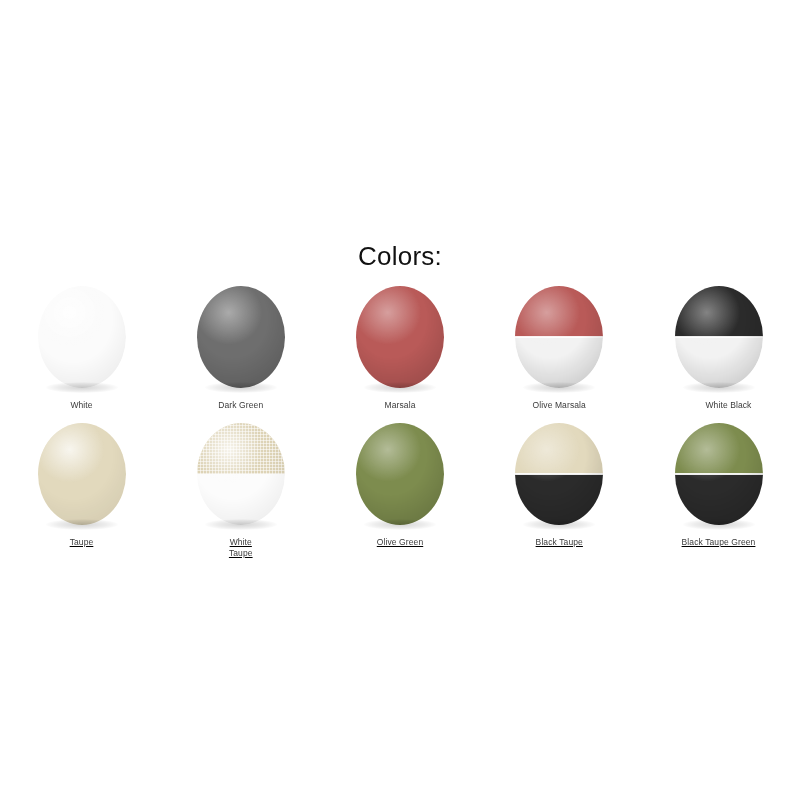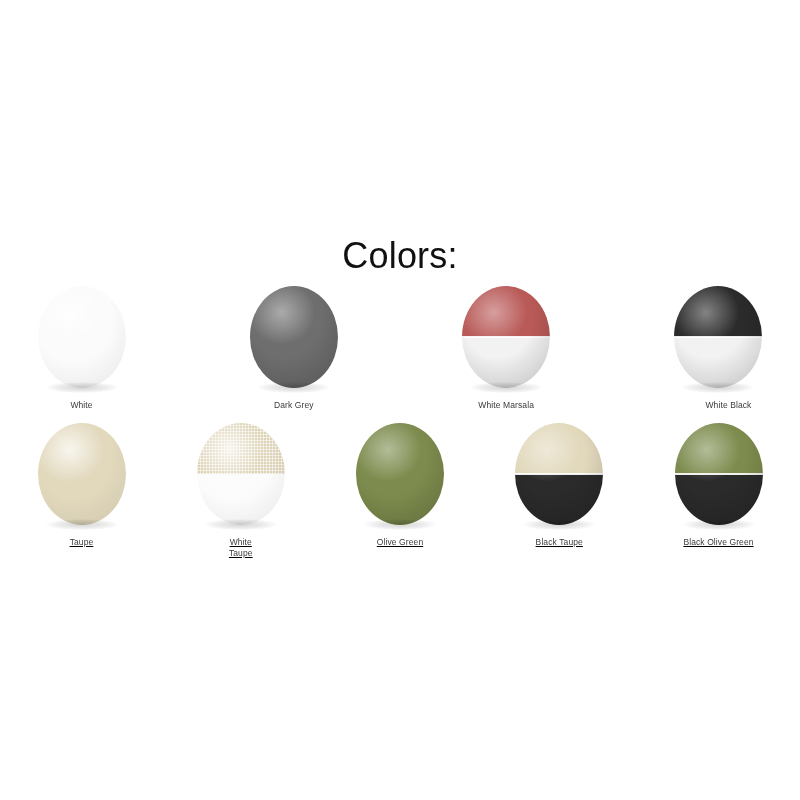--- a/index.html
+++ b/index.html
@@ -14,21 +14,21 @@
     width:800px;height:800px;
     background:#ffffff;
   }
 
   
   #title{
     position:absolute;
     left:0;right:0;
     top:238px;
     text-align:center;
-    font-size:36px;
+    font-size:26px;
     line-height:36px;
     color:#111111;
     letter-spacing:0.2px;
     font-weight:400;
   }
 
   
   .row{
     position:absolute;
     left:18px;
@@ -174,36 +174,46 @@
     </div>
 
     <div class="swatch">
       <div class="sphere-wrap">
         <div class="sphere">
           <div class="body-full" style="background: rgb(110, 110, 110);"></div>
           <div class="shade"></div>
         </div>
         <div class="ground"></div>
       </div>
-      <div class="label" style="color: rgb(58, 58, 58);">Dark Grey</div>
-    </div>
-
-
+      <div class="label" style="color: rgb(58, 58, 58);">Dark Green</div>
+    </div>
+
+
+    <div class="swatch">
+      <div class="sphere-wrap">
+        <div class="sphere">
+          <div class="body-full" style="background: rgb(185, 90, 88);"></div>
+          <div class="shade"></div>
+        </div>
+        <div class="ground"></div>
+      </div>
+      <div class="label" style="color: rgb(58, 58, 58);">Marsala</div>
+    </div>
 
     <div class="swatch">
       <div class="sphere-wrap">
         <div class="sphere">
           <div class="half-top" style="background: rgb(185, 90, 88);"></div>
           <div class="half-bot" style="background: rgb(242, 242, 242);"></div>
           <div class="split-line"></div>
           <div class="shade"></div>
         </div>
         <div class="ground"></div>
       </div>
-      <div class="label" style="color: rgb(58, 58, 58);">White Marsala</div>
+      <div class="label" style="color: rgb(58, 58, 58);">Olive Marsala</div>
     </div>
 
     <div class="swatch">
       <div class="sphere-wrap">
         <div class="sphere">
           <div class="half-top" style="background: rgb(43, 43, 43);"></div>
           <div class="half-bot" style="background: rgb(242, 242, 242);"></div>
           <div class="split-line"></div>
           <div class="shade"></div>
         </div>
@@ -270,18 +280,18 @@
     <div class="swatch">
       <div class="sphere-wrap">
         <div class="sphere">
           <div class="half-top" style="background: rgb(125, 140, 78);"></div>
           <div class="half-bot" style="background: rgb(43, 43, 43);"></div>
           <div class="split-line"></div>
           <div class="shade"></div>
         </div>
         <div class="ground"></div>
       </div>
-      <div class="label" style="color: rgb(58, 58, 58);">Black Olive Green</div>
+      <div class="label" style="color: rgb(58, 58, 58);">Black Taupe Green</div>
     </div>
 
   </div>
 
 </div>
 
 </body></html>

